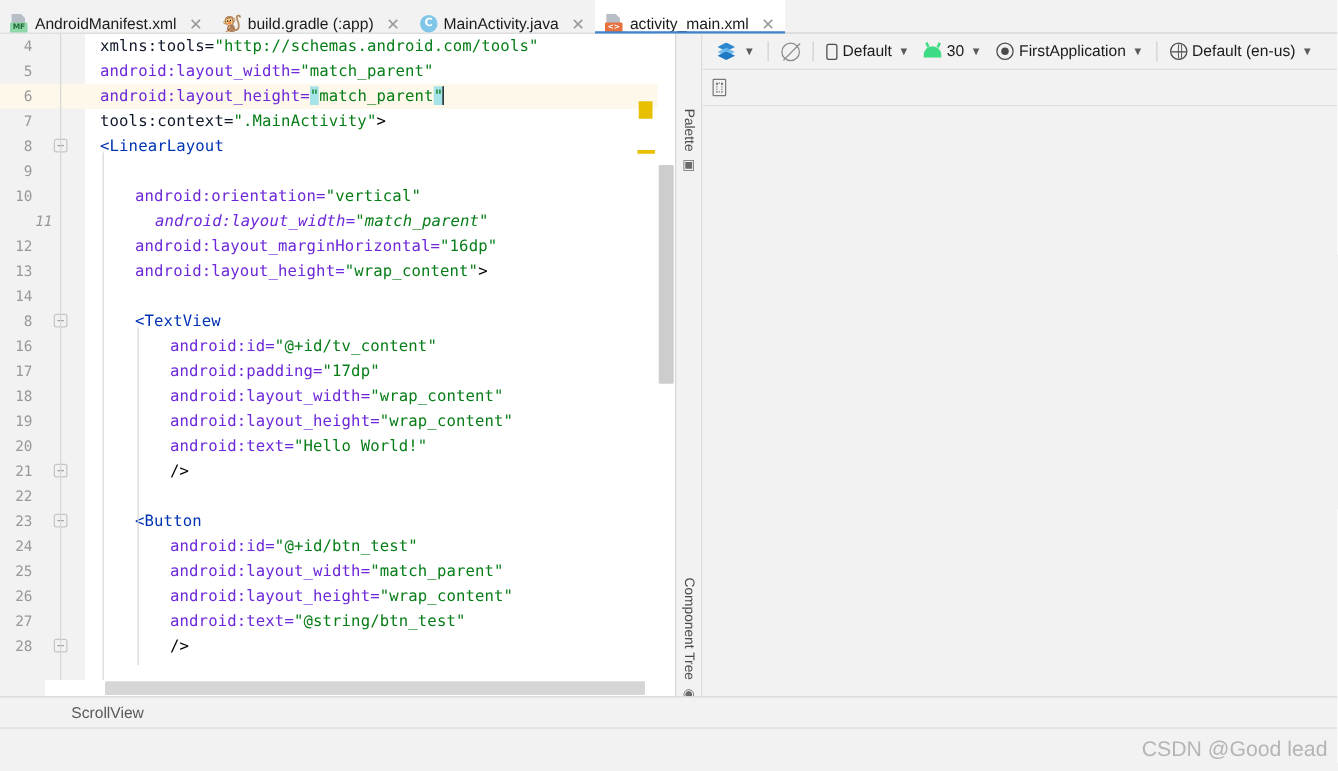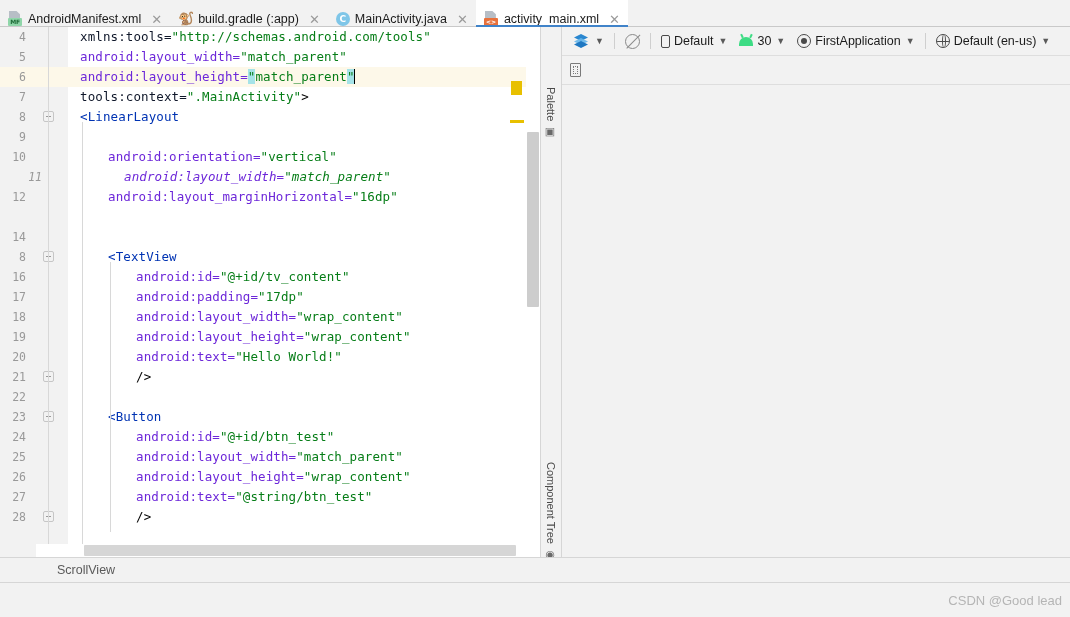--- a/index.html
+++ b/index.html
@@ -440,21 +440,21 @@
     left: 0; right: 0;
     top: 583px;
     bottom: 0;
     background: #f2f2f2;
     display: flex;
     align-items: center;
     justify-content: flex-end;
   }
   #watermark {
     margin-right: 8px;
-    font-size: 13px;
+    font-size: 17px;
     color: #b5b5b5;
     font-family: "Liberation Sans", sans-serif;
   }
 </style>
 </head>
 <body>
 
 <div id="tab-bar">
 
   <div class="tab">
@@ -499,20 +499,21 @@
         <div class="code-line" style="top: 0px; position: absolute; left: 0px; right: 0px;"><span class="ln">4</span><span class="code-txt" style="left: 80px;"><span class="k-ns">xmlns:tools=</span><span class="k-val">"http://schemas.android.com/tools"</span></span></div>
         <div class="code-line" style="top: 20px; position: absolute; left: 0px; right: 0px;"><span class="ln">5</span><span class="code-txt" style="left: 80px;"><span class="k-attr">android:layout_width=</span><span class="k-val">"match_parent"</span></span></div>
         <div class="code-line hl" style="top: 40px; position: absolute; left: 0px; right: 0px;"><span class="ln">6</span><span class="code-txt" style="left: 80px;"><span class="k-attr">android:layout_height=</span><span class="k-val"><span class="sel">"</span><span>match_parent</span><span class="sel">"</span></span><span class="caret"></span></span></div>
         <div class="code-line" style="top: 60px; position: absolute; left: 0px; right: 0px;"><span class="ln">7</span><span class="code-txt" style="left: 80px;"><span class="k-ns">tools:context=</span><span class="k-val">".MainActivity"</span><span class="k-plain">&gt;</span></span></div>
         <div class="code-line" style="top: 80px; position: absolute; left: 0px; right: 0px;"><span class="ln">8</span><span class="code-txt" style="left: 80px;"><span class="k-tag">&lt;LinearLayout</span></span></div>
         <div class="fold" style="top: 80px;"></div>
         <div class="code-line" style="top: 100px; position: absolute; left: 0px; right: 0px;"><span class="ln">9</span><span class="code-txt" style="left: 80px;"></span></div>
         <div class="code-line" style="top: 120px; position: absolute; left: 0px; right: 0px;"><span class="ln">10</span><span class="code-txt" style="left: 108px;"><span class="k-attr">android:orientation=</span><span class="k-val">"vertical"</span></span></div>
         <div class="code-line" style="top: 140px; position: absolute; left: 16px; right: 0px; font-style: italic;"><span class="ln">11</span><span class="code-txt" style="left: 108px;"><span class="k-attr">android:layout_width=</span><span class="k-val">"match_parent"</span></span></div>
         <div class="code-line" style="top: 160px; position: absolute; left: 0px; right: 0px;"><span class="ln">12</span><span class="code-txt" style="left: 108px;"><span class="k-attr">android:layout_marginHorizontal=</span><span class="k-val">"16dp"</span></span></div>
+        <div class="code-line" style="top: 180px; position: absolute; left: 0px; right: 0px;"><span class="ln">13</span><span class="code-txt" style="left: 108px;"><span class="k-attr">android:layout_height=</span><span class="k-val">"wrap_content"</span><span class="k-plain">&gt;</span></span></div>
         <div class="code-line" style="top: 200px; position: absolute; left: 0px; right: 0px;"><span class="ln">14</span><span class="code-txt" style="left: 108px;"></span></div>
         <div class="code-line" style="top: 220px; position: absolute; left: 0px; right: 0px;"><span class="ln">8</span><span class="code-txt" style="left: 108px;"><span class="k-tag">&lt;TextView</span></span></div>
         <div class="fold" style="top: 220px;"></div>
         <div class="code-line" style="top: 240px; position: absolute; left: 0px; right: 0px;"><span class="ln">16</span><span class="code-txt" style="left: 136px;"><span class="k-attr">android:id=</span><span class="k-val">"@+id/tv_content"</span></span></div>
         <div class="code-line" style="top: 260px; position: absolute; left: 0px; right: 0px;"><span class="ln">17</span><span class="code-txt" style="left: 136px;"><span class="k-attr">android:padding=</span><span class="k-val">"17dp"</span></span></div>
         <div class="code-line" style="top: 280px; position: absolute; left: 0px; right: 0px;"><span class="ln">18</span><span class="code-txt" style="left: 136px;"><span class="k-attr">android:layout_width=</span><span class="k-val">"wrap_content"</span></span></div>
         <div class="code-line" style="top: 300px; position: absolute; left: 0px; right: 0px;"><span class="ln">19</span><span class="code-txt" style="left: 136px;"><span class="k-attr">android:layout_height=</span><span class="k-val">"wrap_content"</span></span></div>
         <div class="code-line" style="top: 320px; position: absolute; left: 0px; right: 0px;"><span class="ln">20</span><span class="code-txt" style="left: 136px;"><span class="k-attr">android:text=</span><span class="k-val">"Hello World!"</span></span></div>
         <div class="code-line" style="top: 340px; position: absolute; left: 0px; right: 1px;"><span class="ln">21</span><span class="code-txt" style="left: 136px;"><span class="k-plain">/&gt;</span></span></div>
         <div class="fold" style="top: 340px;"></div>

